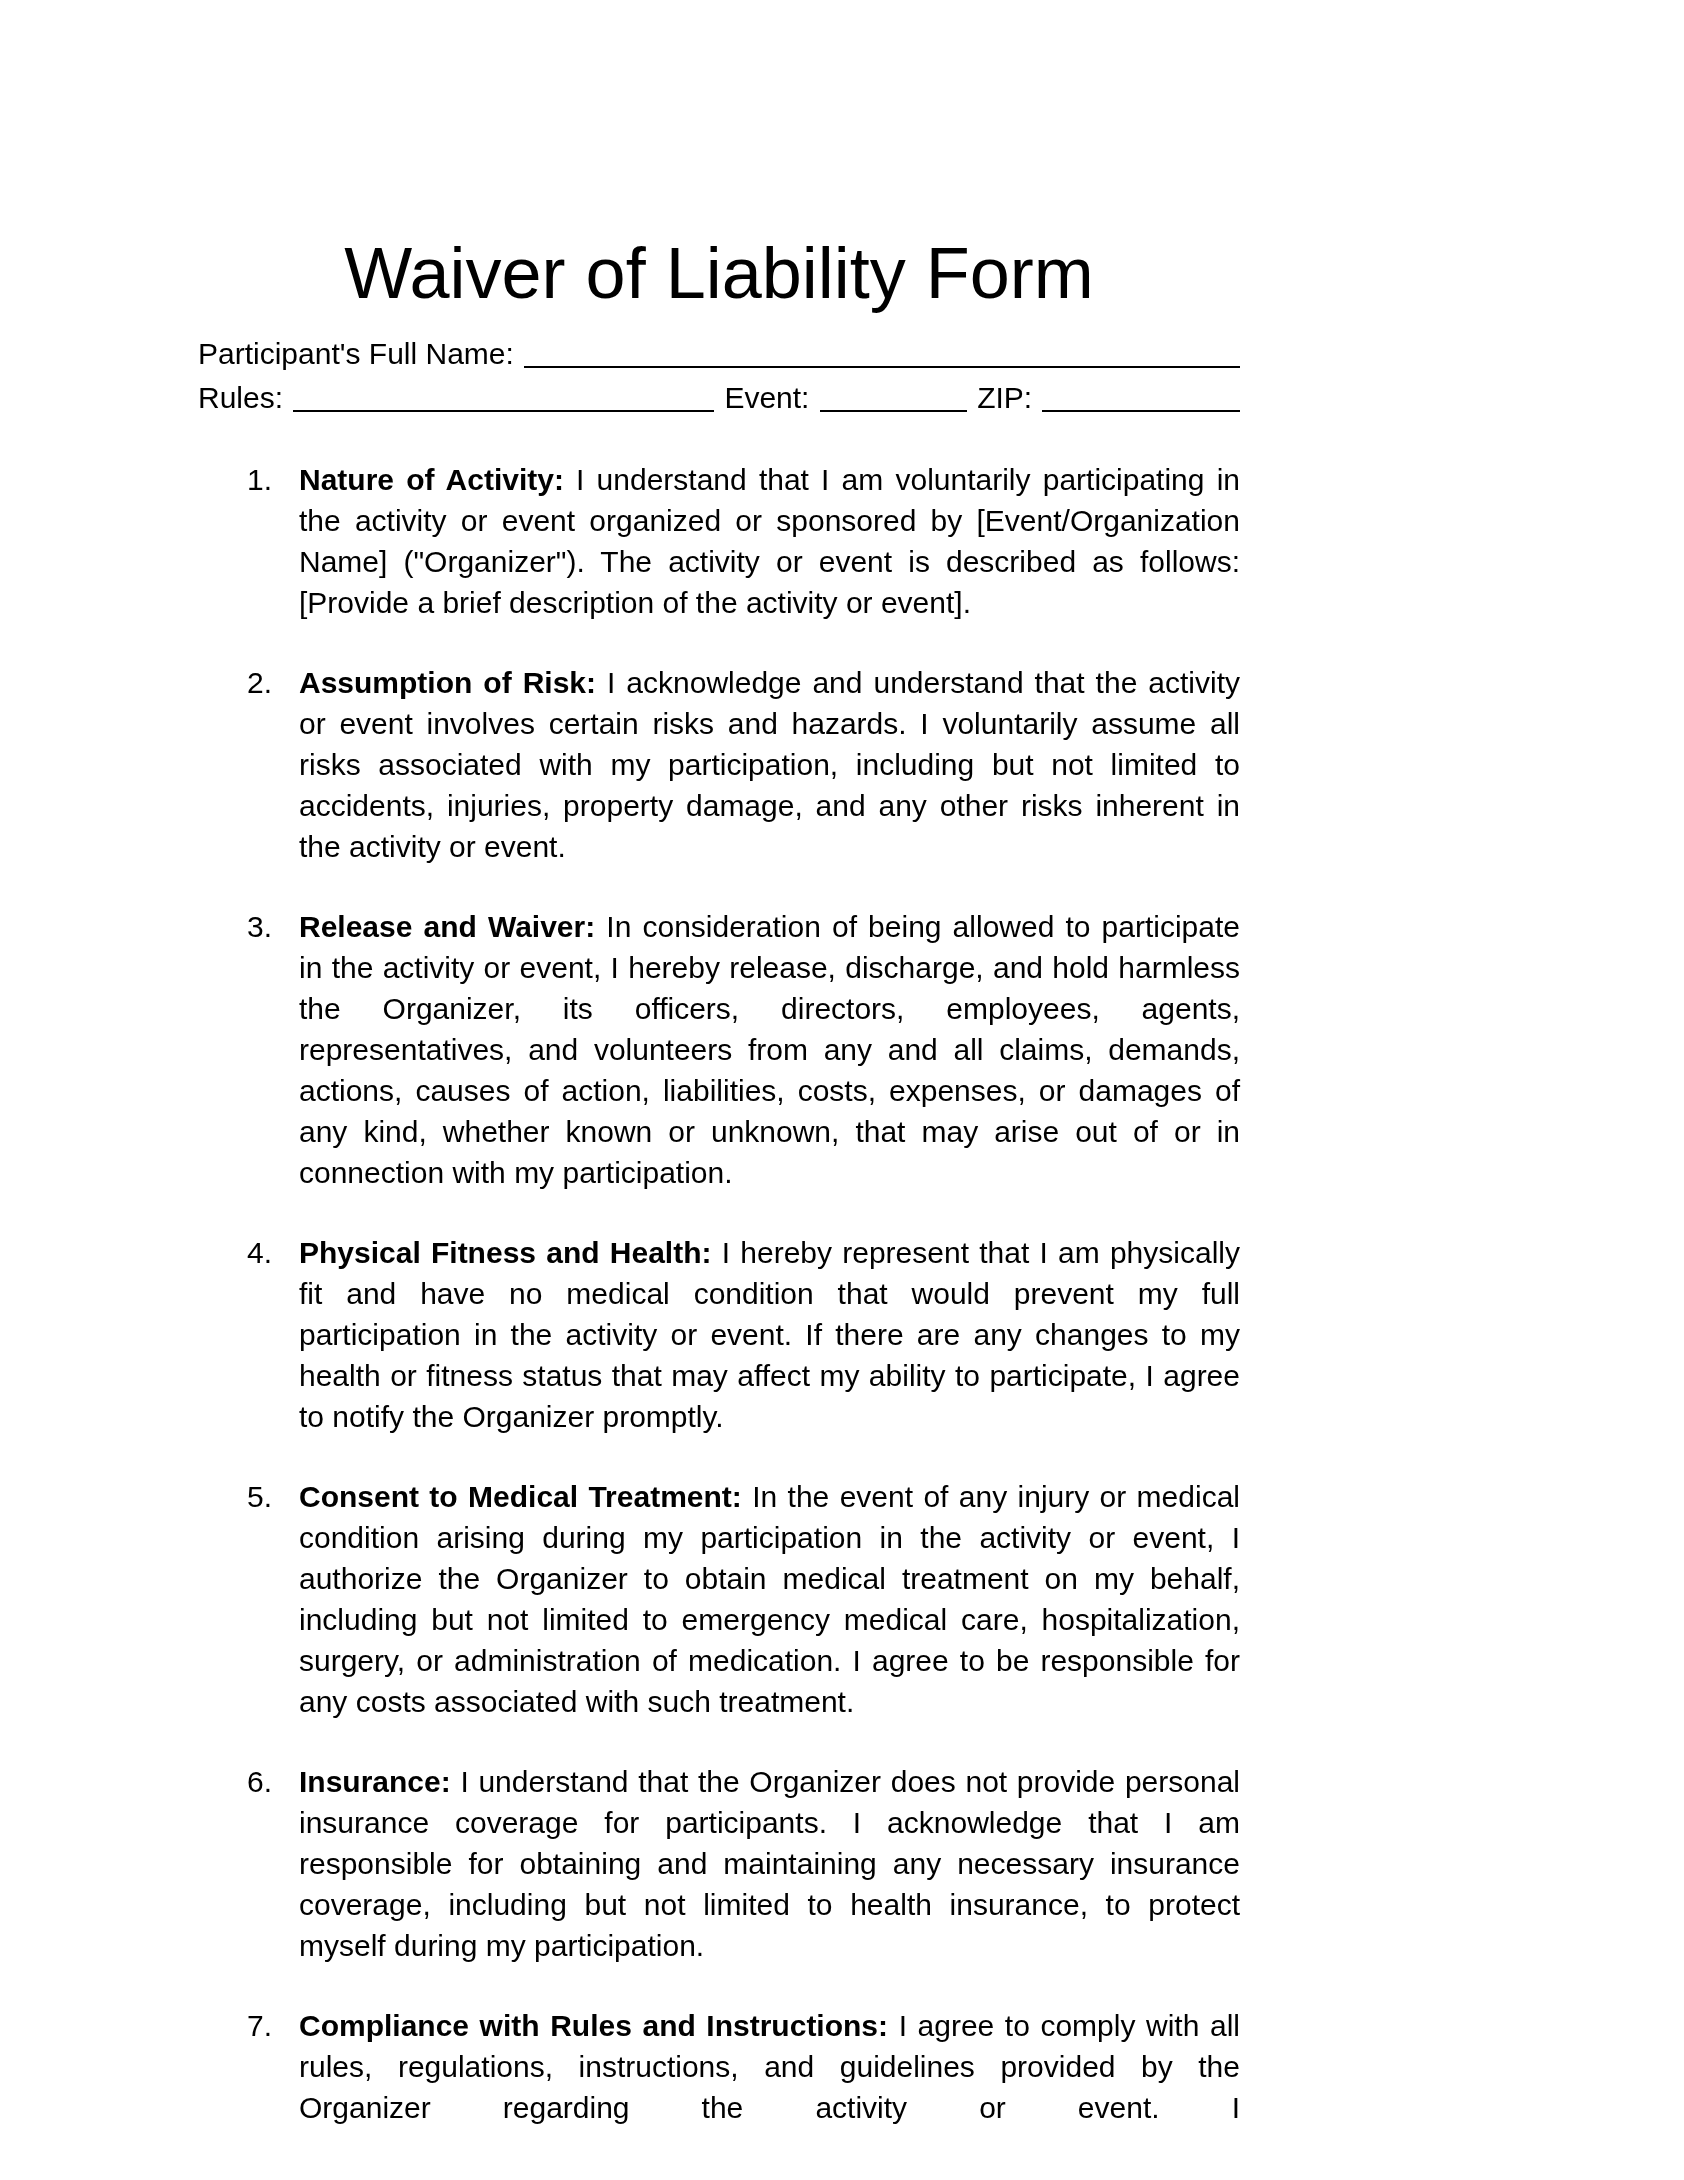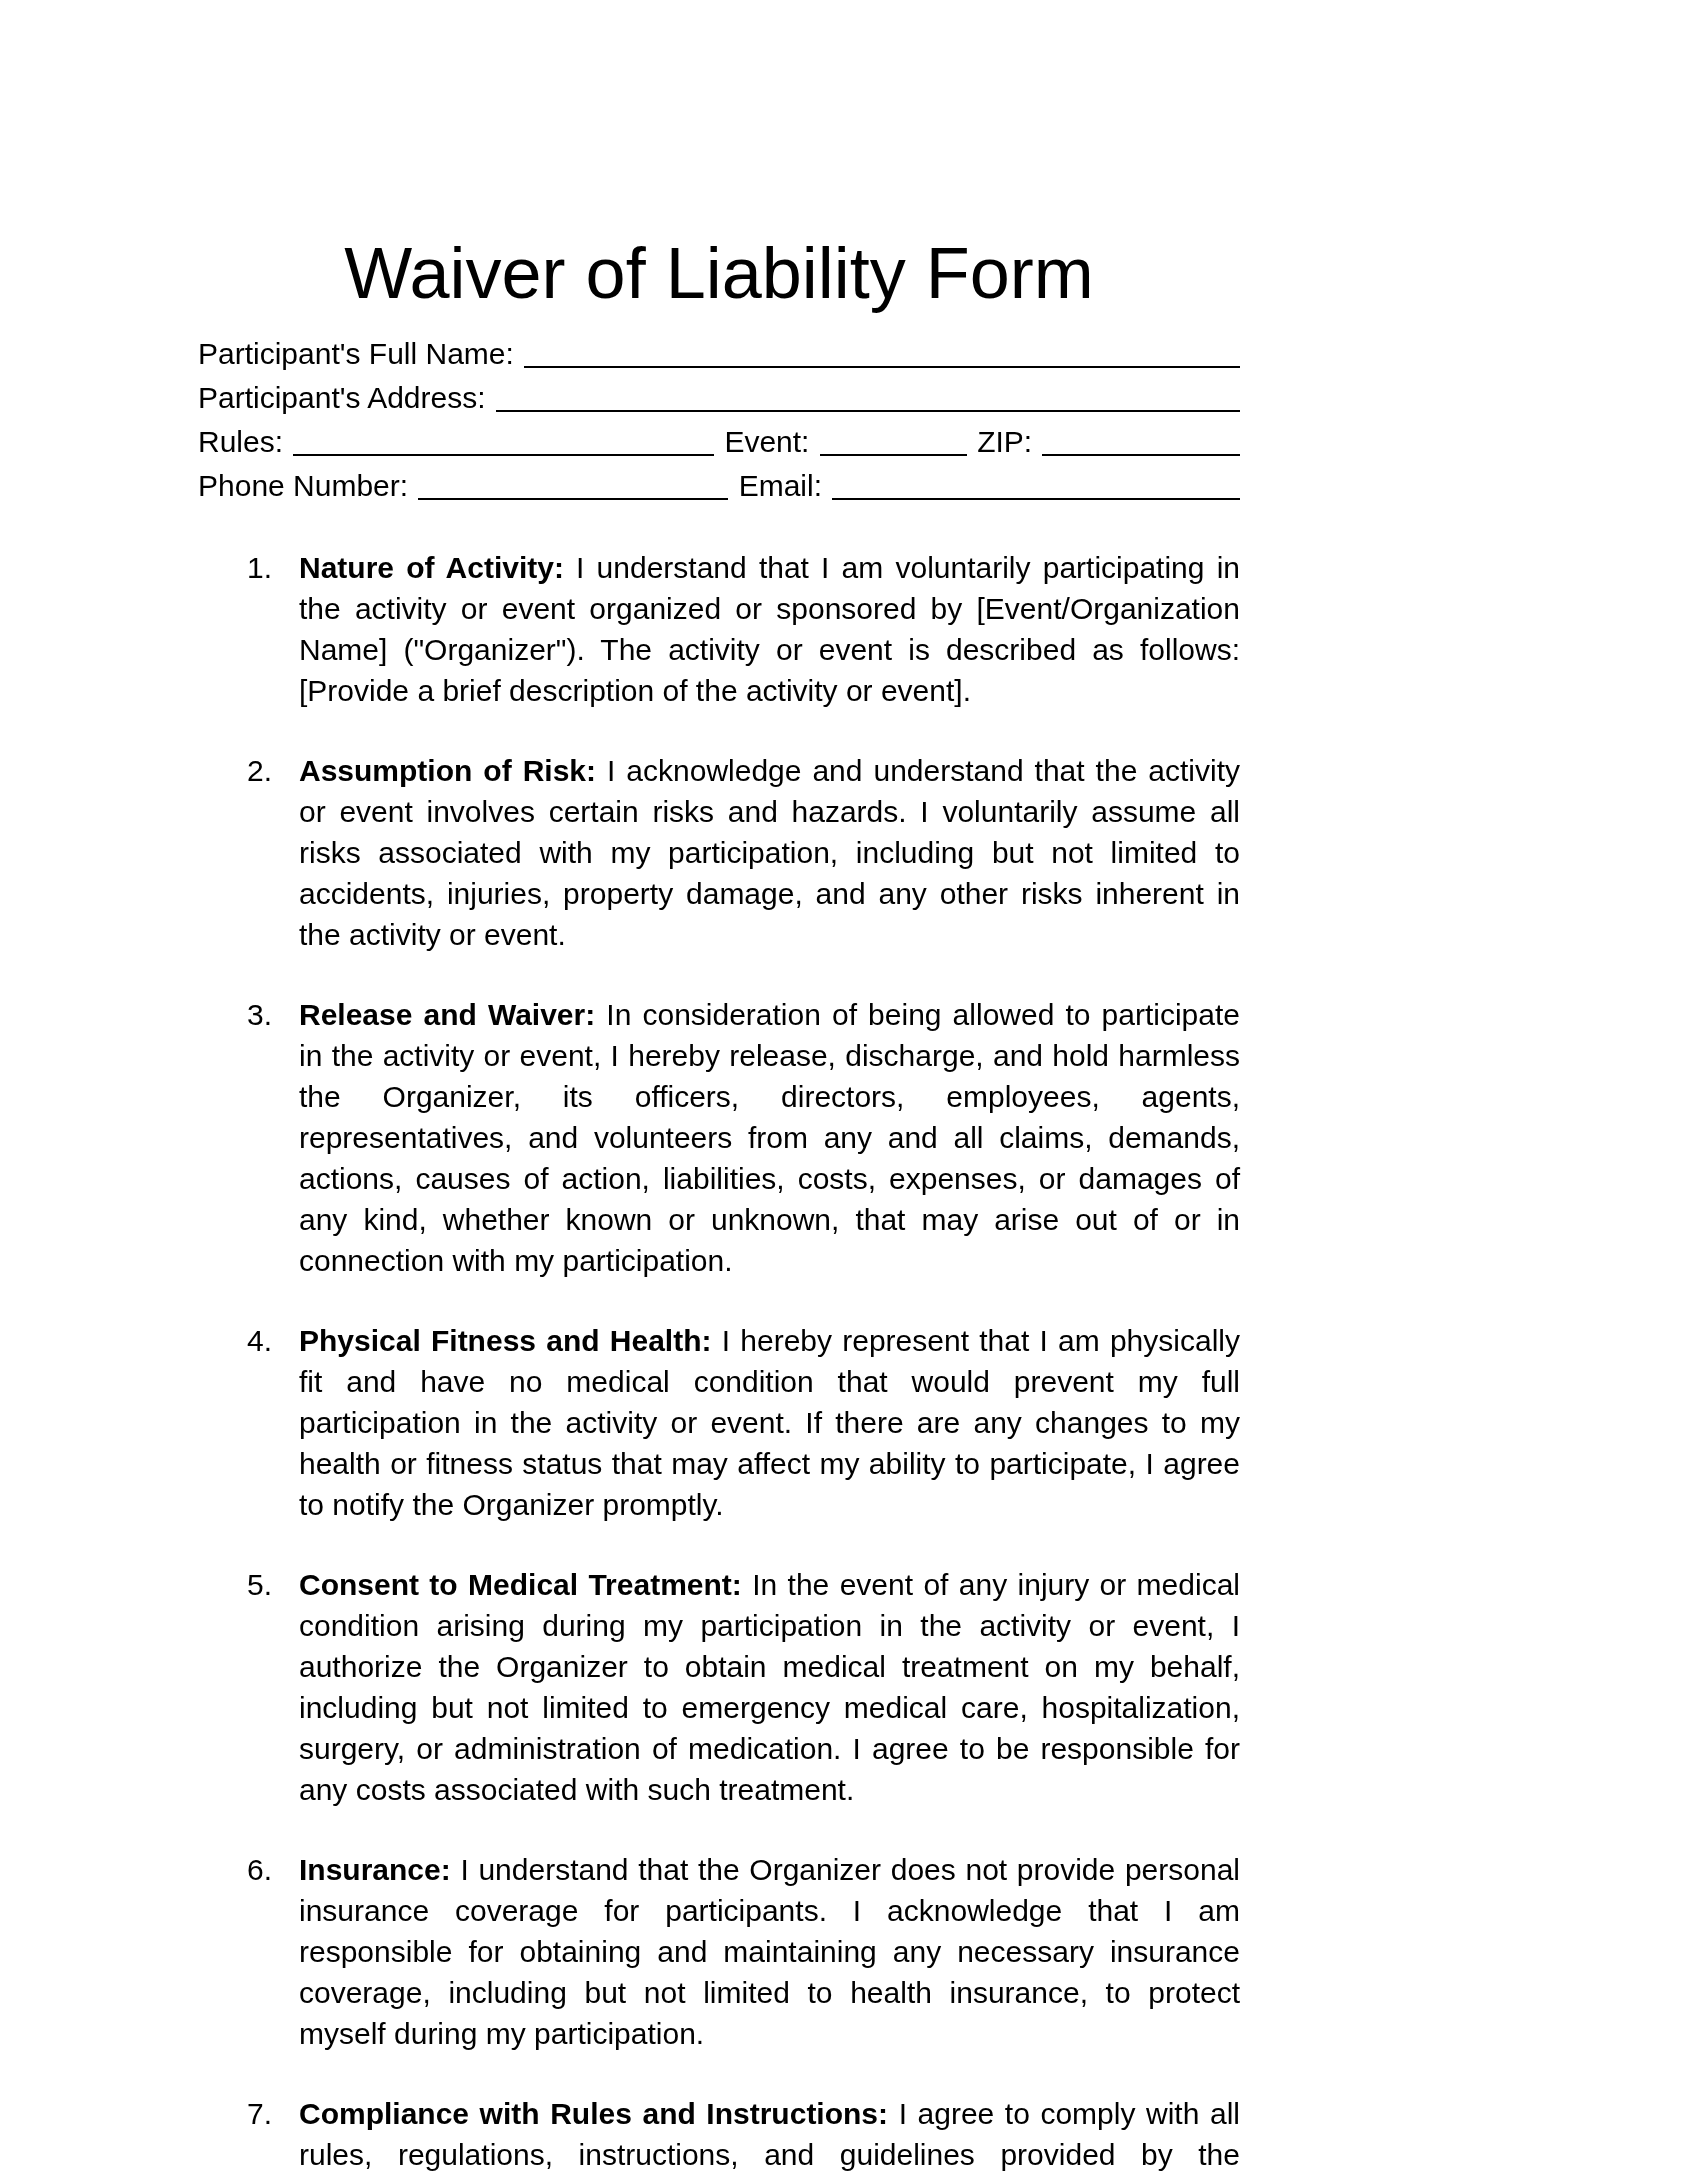--- a/index.html
+++ b/index.html
@@ -83,40 +83,30 @@
 
 <div class="page">
 
   <h1 class="doc-title">Waiver of Liability Form</h1>
 
   <div class="field-row">
     <span>Participant's Full Name:</span>
       <span class="blank w-name"></span>
   </div>
 
-  <div class="field-row">
-    <span>Participant's Address:</span>
-      <span class="blank w-addr"></span>
-  </div>
 
   <div class="field-row">
     <span>Rules:</span>
       <span class="blank w-city"></span>
       <span>Event:</span>
       <span class="blank w-state"></span>
       <span>ZIP:</span>
       <span class="blank w-zip"></span>
   </div>
 
-  <div class="field-row">
-    <span>Phone Number:</span>
-      <span class="blank w-phone"></span>
-      <span>Email:</span>
-      <span class="blank w-email"></span>
-  </div>
 
 
   <ol class="terms-list">
     <li>
       <span class="term-num">1.</span>
       <span class="term-heading">Nature of Activity:</span> <span>I understand that I am voluntarily participating in the activity or event organized or sponsored by [Event/Organization Name] ("Organizer"). The activity or event is described as follows: [Provide a brief description of the activity or event].</span>
     </li>
     <li>
       <span class="term-num">2.</span>
       <span class="term-heading">Assumption of Risk:</span> <span>I acknowledge and understand that the activity or event involves certain risks and hazards. I voluntarily assume all risks associated with my participation, including but not limited to accidents, injuries, property damage, and any other risks inherent in the activity or event.</span>

